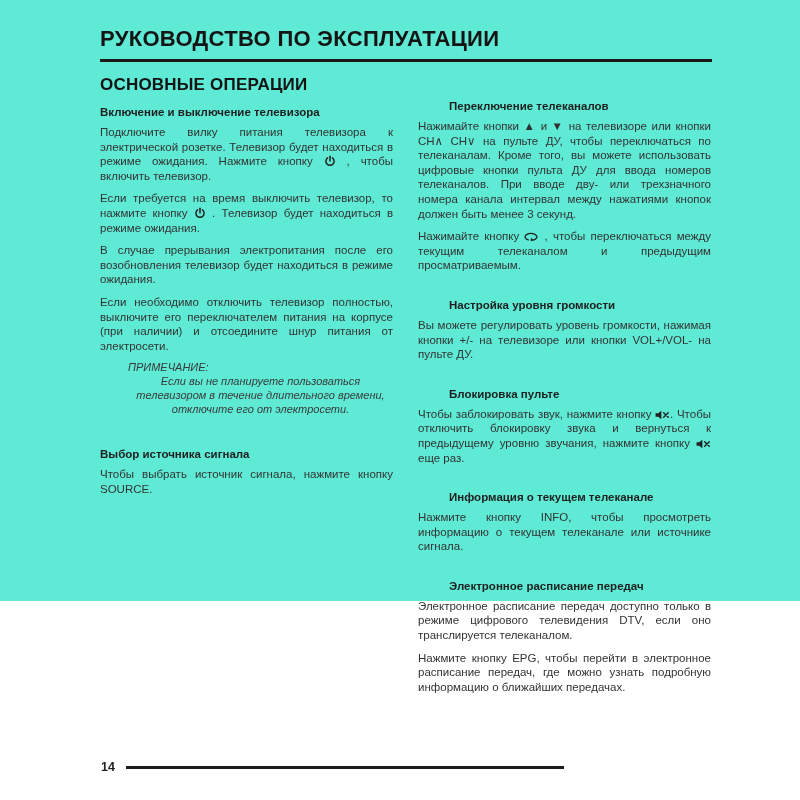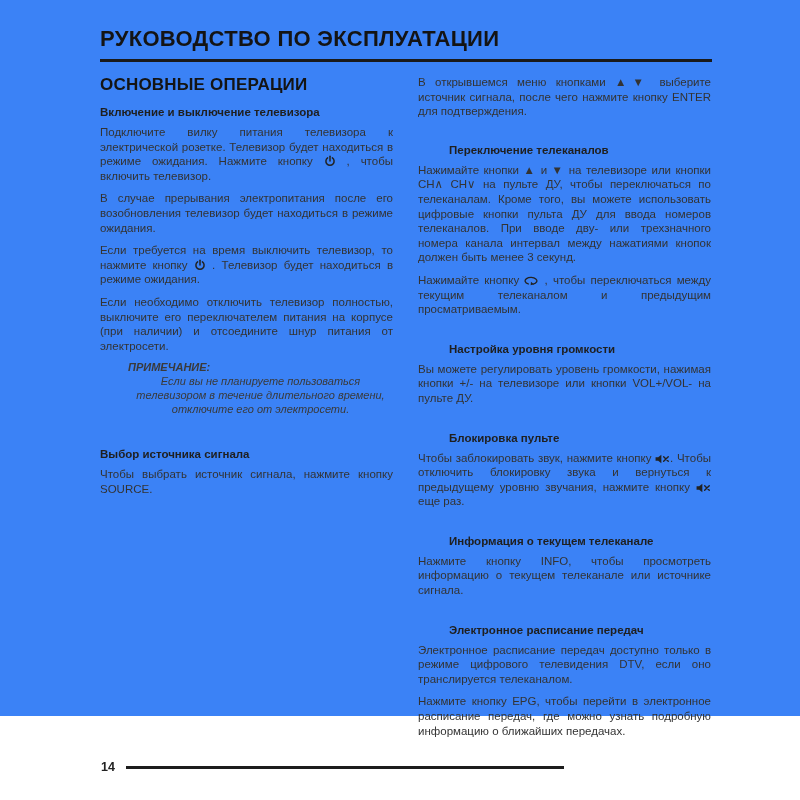--- a/index.html
+++ b/index.html
@@ -5,22 +5,22 @@
   html, body { margin: 0; padding: 0; }
   body {
     width: 800px; height: 800px;
     background: #ffffff;
     font-family: "Liberation Sans", "DejaVu Sans", sans-serif;
     color: #2e2e2e;
     overflow: hidden;
   }
   .page {
     position: relative;
-    width: 800px; height: 716px;
-    background: #3b82f6;
+    width: 800px; height: 601px;
+    background: #5eead4;
   }
   .content {
     position: absolute;
     left: 100px; top: 26px;
     width: 612px;
   }
   .doc-title {
     font-size: 22px;
     font-weight: bold;
     color: #141414;
@@ -60,21 +60,20 @@
     color: #333333;
   }
   .note {
     margin: 4px 0 10px 28px;
     font-style: italic;
     color: #3a3a3a;
   }
   .note .note-label {
     font-size: 11px;
     margin: 0 0 1px 0;
-    font-weight: bold;
   }
   .note .note-text {
     font-size: 11px;
     line-height: 14px;
     margin: 0;
     text-align: center;
   }
   .gap-before-source { margin-top: 32px; }
 
   .icon {
@@ -118,41 +117,40 @@
         <h2 class="section-title">ОСНОВНЫЕ ОПЕРАЦИИ</h2>
 
         <h3 class="sub-heading first">Включение и выключение телевизора</h3>
 
         <p class="body"><span>Подключите вилку питания телевизора к электрической розетке. Телевизор будет находиться в режиме ожидания. Нажмите кнопку</span>
           <span class="icon"><svg width="12" height="12" viewBox="0 0 24 24">
                 <path d="M12 2.5v9.5" stroke="#222" stroke-width="3" fill="none" stroke-linecap="round"></path>
                 <path d="M7.2 5.8a8.2 8.2 0 1 0 9.6 0" stroke="#222" stroke-width="3" fill="none" stroke-linecap="round"></path>
               </svg></span><span> , чтобы включить телевизор.</span></p>
 
-        <p class="body">В случае прерывания электропитания после его возобновления телевизор будет находиться в режиме ожидания.</p>
-
         <p class="body"><span>Если требуется на время выключить телевизор, то нажмите кнопку</span>
           <span class="icon"><svg width="12" height="12" viewBox="0 0 24 24">
                 <path d="M12 2.5v9.5" stroke="#222" stroke-width="3" fill="none" stroke-linecap="round"></path>
                 <path d="M7.2 5.8a8.2 8.2 0 1 0 9.6 0" stroke="#222" stroke-width="3" fill="none" stroke-linecap="round"></path>
               </svg></span><span> . Телевизор будет находиться в режиме ожидания.</span></p>
+
+        <p class="body">В случае прерывания электропитания после его возобновления телевизор будет находиться в режиме ожидания.</p>
 
         <p class="body">Если необходимо отключить телевизор полностью, выключите его переключателем питания на корпусе (при наличии) и отсоедините шнур питания от электросети.</p>
 
         <div class="note">
           <p class="note-label">ПРИМЕЧАНИЕ:</p>
           <p class="note-text">Если вы не планируете пользоваться телевизором в течение длительного времени, отключите его от электросети.</p>
         </div>
 
         <h3 class="sub-heading gap-before-source">Выбор источника сигнала</h3>
         <p class="body">Чтобы выбрать источник сигнала, нажмите кнопку SOURCE.</p>
       </div>
 
       <div class="col col-right">
-        <p class="body">В открывшемся меню кнопками ▲▼ выберите источник сигнала, после чего нажмите кнопку ENTER для подтверждения.</p>
 
         <h3 class="sub-heading first-right">Переключение телеканалов</h3>
         <p class="body">Нажимайте кнопки ▲ и ▼ на телевизоре или кнопки CH∧ CH∨ на пульте ДУ, чтобы переключаться по телеканалам. Кроме того, вы можете использовать цифровые кнопки пульта ДУ для ввода номеров телеканалов. При вводе дву- или трехзначного номера канала интервал между нажатиями кнопок должен быть менее 3 секунд.</p>
 
         <p class="body"><span>Нажимайте кнопку</span>
           <span class="icon"><svg width="15" height="11" viewBox="0 0 28 18">
                 <path d="M8 15.5 A 11 6.5 0 1 1 17 15.8" stroke="#222" stroke-width="2.4" fill="none" stroke-linecap="round"></path>
                 <path d="M13 11.5 L18.5 15.9 L12.4 17.8 Z" fill="#222"></path>
               </svg></span><span> , чтобы переключаться между текущим телеканалом и предыдущим просматриваемым.</span></p>
 

